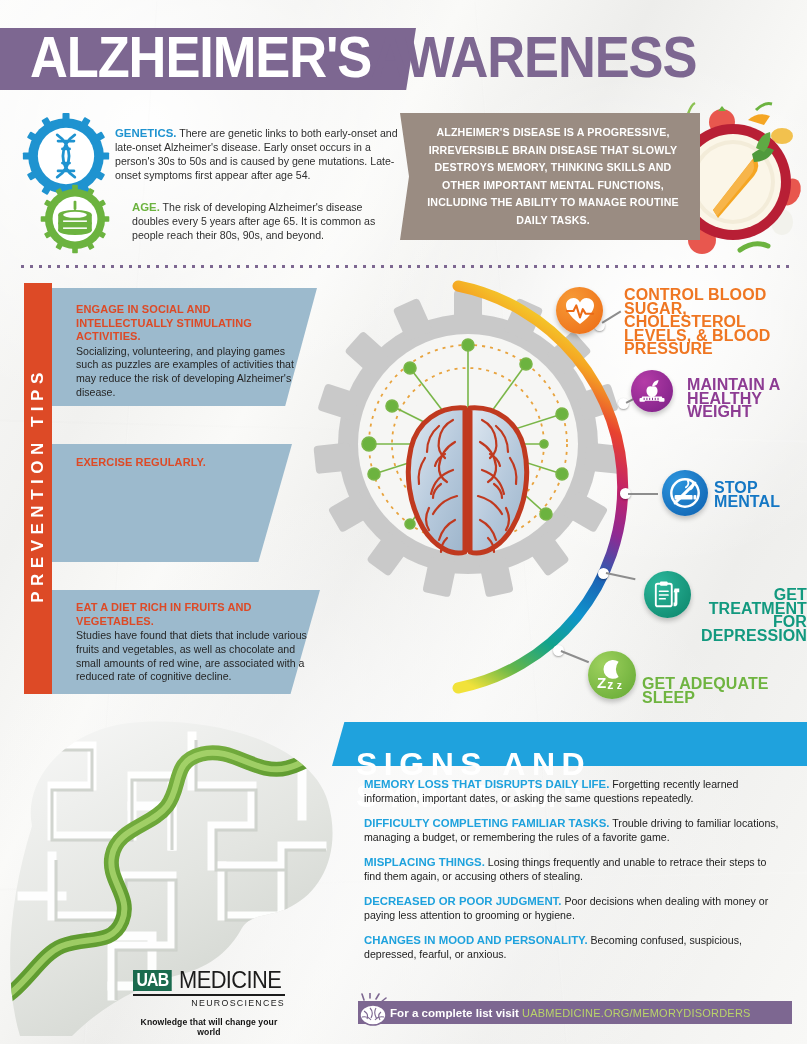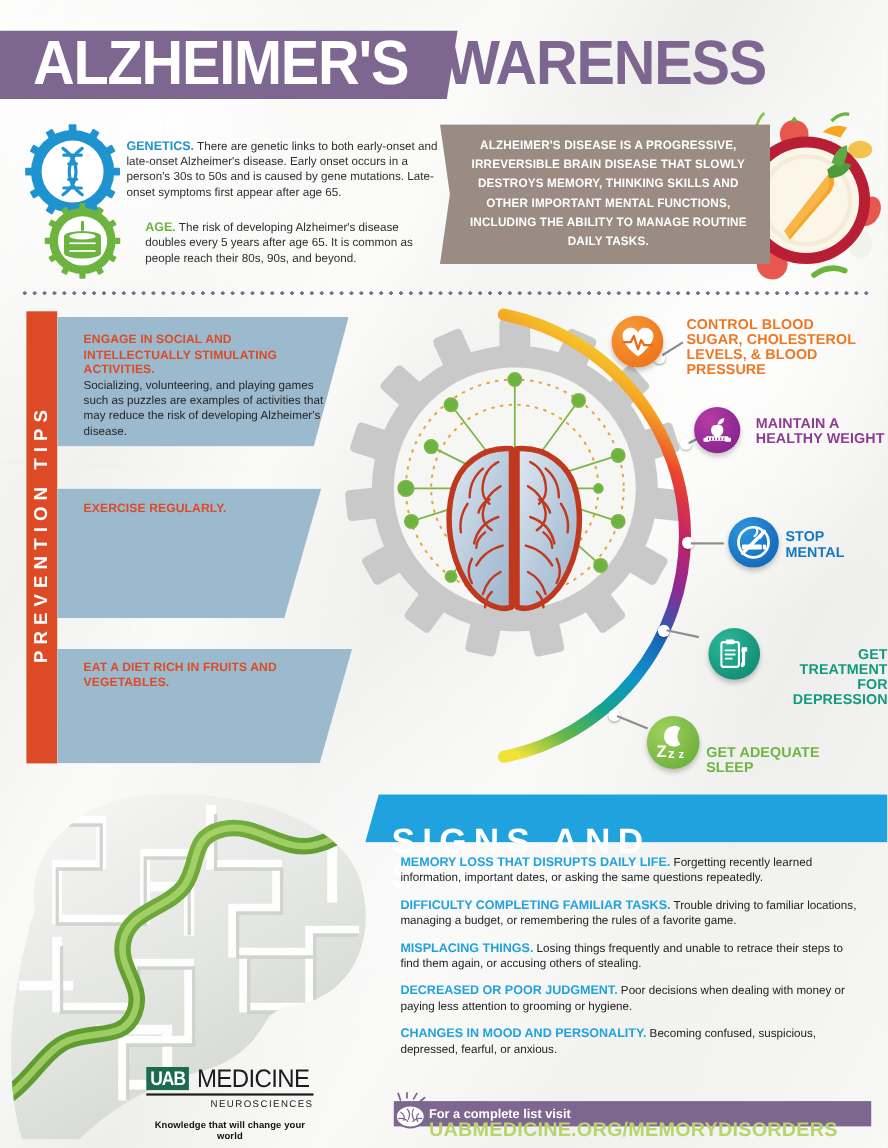--- a/index.html
+++ b/index.html
@@ -140,21 +140,21 @@
   .leader {
     position: absolute; height: 1.6px; background: #8d8d8d;
     transform-origin: left center;
   }
   .circ-icon {
     position: absolute; border-radius: 50%;
     box-shadow: 0 3px 5px rgba(0,0,0,0.22);
     display: flex; align-items: center; justify-content: center;
   }
   .arc-label {
-    position: absolute; font-weight: bold; font-size: 13px; line-height: 13.5px;
+    position: absolute; font-weight: bold; font-size: 16px; line-height: 13.5px;
     letter-spacing: 0.1px;
   }
 
   
   .maze-brain { position: absolute; left: -8px; top: 706px; width: 368px; height: 338px; }
 
   .ss-header {
     position: absolute; left: 332px; top: 722px;
     width: 475px; height: 44px;
     background: #1fa2dd;
@@ -195,21 +195,21 @@
     font-weight: bold; margin-top: 9px; letter-spacing: 0.1px;
   }
   .foot-bar {
     position: absolute; left: 358px; top: 1001px;
     width: 434px; height: 23px; background: #7d6791;
   }
   .foot-text {
     position: absolute; left: 390px; top: 1005px;
     font-weight: bold; font-size: 11.6px; line-height: 15px; color: #fff;
   }
-  .foot-url { color: #b9d46a; font-weight: bold; font-size: 18px; letter-spacing: 0.2px; }
+  .foot-url { color: #b9d46a; font-weight: normal; font-size: 11px; letter-spacing: 0.2px; }
   .foot-brain { position: absolute; left: 356px; top: 993px; width: 40px; height: 36px; }
 </style>
 </head>
 <body>
 
 <div id="page">
 
   <div class="crease" style="left:120px;top:0;width:2px;height:1044px;opacity:.35;transform:rotate(4deg);"></div>
   <div class="crease" style="left:520px;top:0;width:2px;height:1044px;opacity:.3;transform:rotate(-5deg);"></div>
   <div class="crease" style="left:0;top:430px;width:807px;height:2px;opacity:.25;transform:rotate(1.5deg);"></div>
@@ -244,21 +244,21 @@
       <path d="M60 26 C 42 38, 42 62, 60 74"></path>
       <line x1="41" y1="33" x2="59" y2="33"></line>
       <line x1="46" y1="42" x2="54" y2="42"></line>
       <line x1="46" y1="58" x2="54" y2="58"></line>
       <line x1="41" y1="67" x2="59" y2="67"></line>
     </g>
   </svg>
 
   <div class="fact" style="left:115px;top:126px;width:290px;">
     <div class="fact-text">
-      <span class="fact-lead lead-blue">GENETICS.</span><span> There are genetic links to both early-onset and late-onset Alzheimer's disease. Early onset occurs in a person's 30s to 50s and is caused by gene mutations. Late-onset symptoms first appear after age 65.</span>
+      <span class="fact-lead lead-blue">GENETICS.</span><span> There are genetic links to both early-onset and late-onset Alzheimer's disease. Early onset occurs in a person's 30s to 50s and is caused by gene mutations. Late-onset symptoms first appear after age 54.</span>
     </div>
   </div>
 
   <svg class="gear-icon" style="left:40px;top:184px;" width="70" height="70" viewBox="0 0 100 100">
     <g fill="#6cb33f">
       <circle cx="50" cy="50" r="43"></circle>
       <g>
         <rect x="46" y="1" width="8" height="14" rx="1"></rect>
         <rect x="46" y="85" width="8" height="14" rx="1"></rect>
         <rect x="1" y="46" width="14" height="8" rx="1"></rect>
@@ -534,20 +534,21 @@
   </div>
 
   <div class="tipbox tip2"></div>
   <div class="tip-inner" style="left:76px;top:456px;width:160px;">
     <div class="tip-title">EXERCISE REGULARLY.</div>
   </div>
 
   <div class="tipbox tip3"></div>
   <div class="tip-inner" style="left:76px;top:601px;width:240px;">
     <div class="tip-title">EAT A DIET RICH IN FRUITS AND VEGETABLES.</div>
+    <div class="tip-body">Studies have found that diets that include various fruits and vegetables, as well as chocolate and small amounts of red wine, are associated with a reduced rate of cognitive decline.</div>
   </div>
 
   <svg class="maze-brain" viewBox="0 0 368 338">
     <defs>
       <linearGradient id="mz" x1="0" y1="0" x2="0.6" y2="1">
         <stop offset="0%" stop-color="#fafafa"></stop>
         <stop offset="60%" stop-color="#e3e5e1"></stop>
         <stop offset="100%" stop-color="#cfd3cd"></stop>
       </linearGradient>
       <linearGradient id="grn" x1="0" y1="0" x2="1" y2="1">

